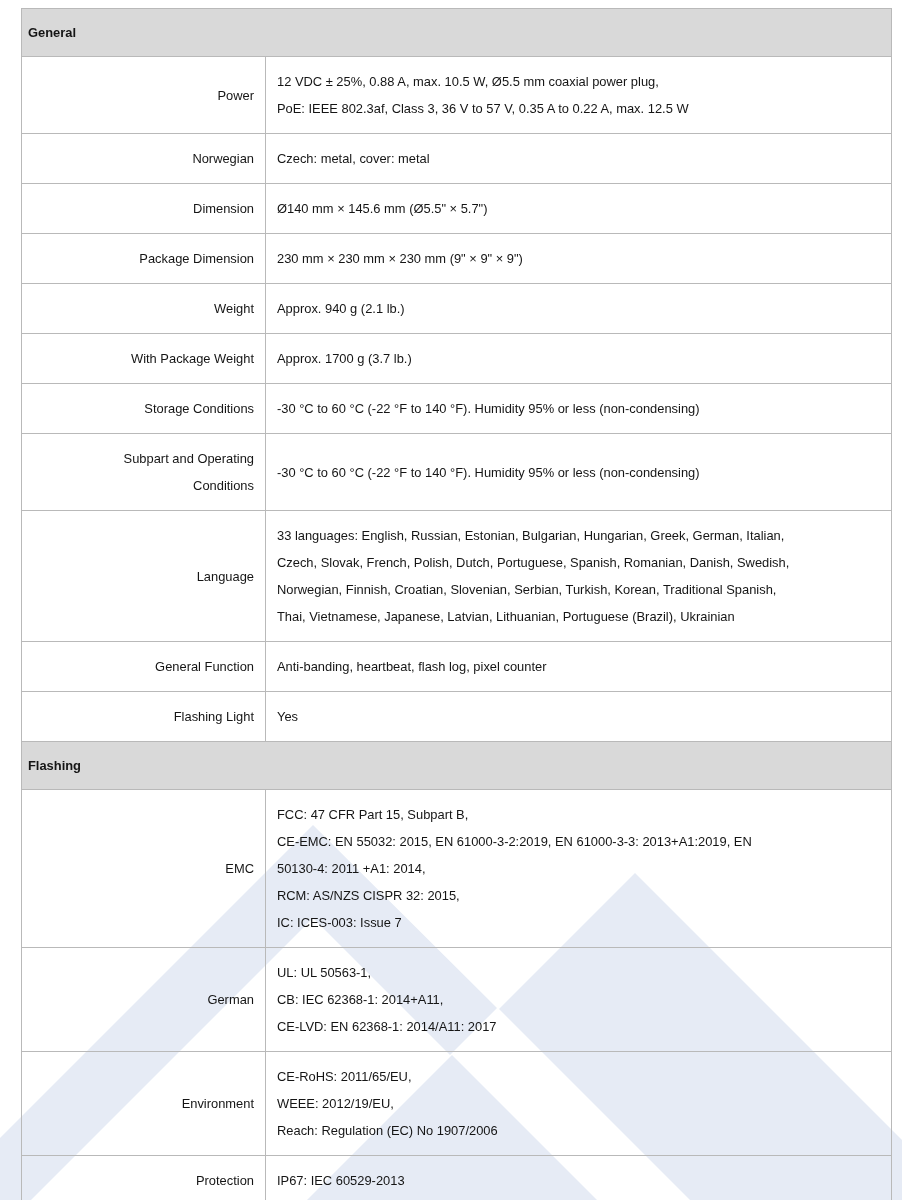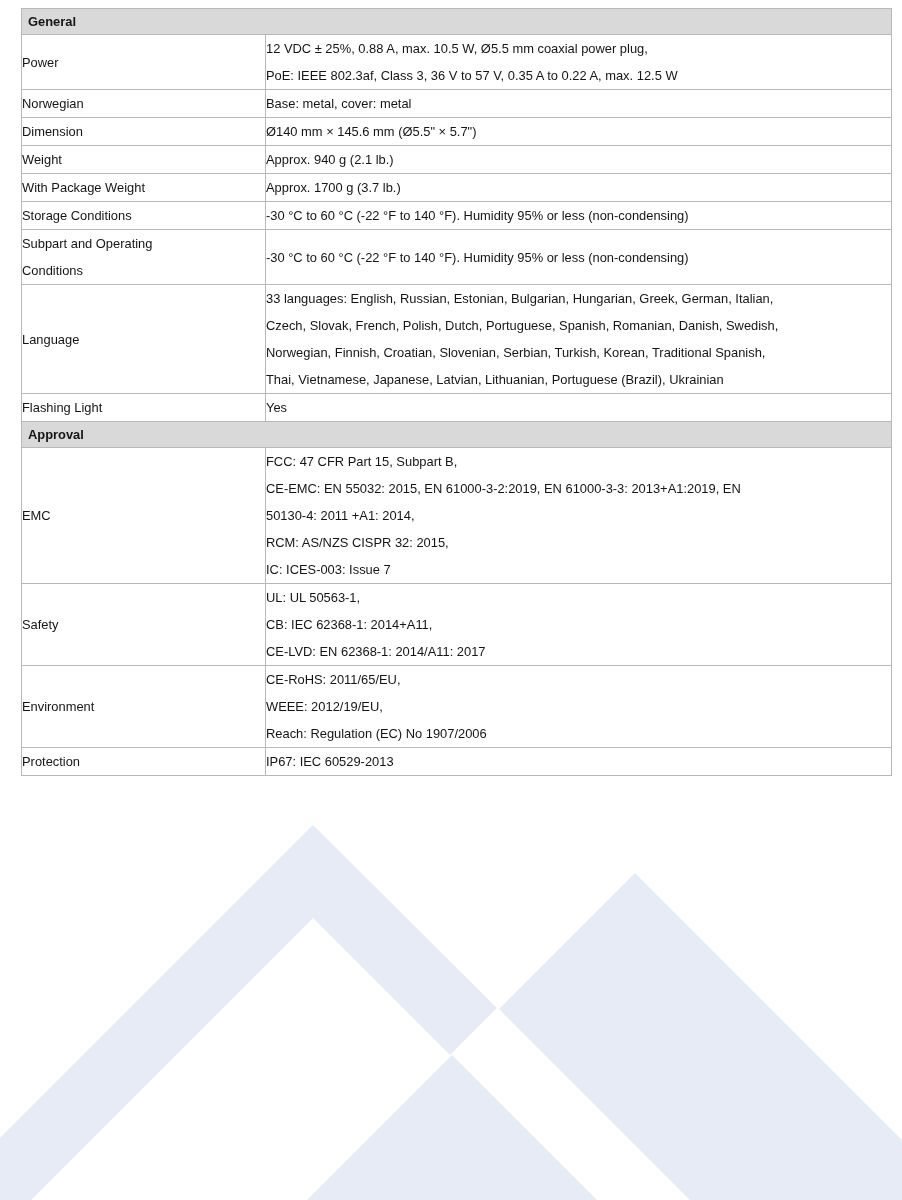--- a/index.html
+++ b/index.html
@@ -22,24 +22,24 @@
   table.spec-table{
     position:absolute;left:21px;top:8px;
     width:870px;
     border-collapse:collapse;
     table-layout:fixed;
     font-size:12.9px;
     z-index:1;
   }
   .spec-table td{
     border:1px solid var(--border);
-    padding:0;
+    padding:11px;
     vertical-align:middle;
   }
-  .label-cell{padding-left:6px;padding-right:4px;}
+  .label-cell{padding-left:6px;padding-right:4px;text-align:right;}
   .value-cell{padding-left:12px;padding-right:2px;margin-top:16px;}
   .cell-line{line-height:27px;white-space:nowrap;overflow:hidden;}
   td.section-header{
     background:var(--header-bg);
     font-weight:bold;
     line-height:25px;
     padding-left:6px;
     white-space:nowrap;
   }
 </style>
@@ -70,29 +70,37 @@
           <td class="value-cell">
             <div class="cell-line">12 VDC ± 25%, 0.88 A, max. 10.5 W, Ø5.5 mm coaxial power plug,</div>
             <div class="cell-line">PoE: IEEE 802.3af, Class 3, 36 V to 57 V, 0.35 A to 0.22 A, max. 12.5 W</div>
           </td>
         </tr>
         <tr>
           <td class="label-cell">
             <div class="cell-line">Norwegian</div>
           </td>
           <td class="value-cell">
-            <div class="cell-line">Base: metal, cover: metal</div>
+            <div class="cell-line">Czech: metal, cover: metal</div>
           </td>
         </tr>
         <tr>
           <td class="label-cell">
             <div class="cell-line">Dimension</div>
           </td>
           <td class="value-cell">
             <div class="cell-line">Ø140 mm × 145.6 mm (Ø5.5" × 5.7")</div>
+          </td>
+        </tr>
+        <tr>
+          <td class="label-cell">
+            <div class="cell-line">Package Dimension</div>
+          </td>
+          <td class="value-cell">
+            <div class="cell-line">230 mm × 230 mm × 230 mm (9" × 9" × 9")</div>
           </td>
         </tr>
         <tr>
           <td class="label-cell">
             <div class="cell-line">Weight</div>
           </td>
           <td class="value-cell">
             <div class="cell-line">Approx. 940 g (2.1 lb.)</div>
           </td>
         </tr>
@@ -127,44 +135,52 @@
           </td>
           <td class="value-cell">
             <div class="cell-line">33 languages: English, Russian, Estonian, Bulgarian, Hungarian, Greek, German, Italian,</div>
             <div class="cell-line">Czech, Slovak, French, Polish, Dutch, Portuguese, Spanish, Romanian, Danish, Swedish,</div>
             <div class="cell-line">Norwegian, Finnish, Croatian, Slovenian, Serbian, Turkish, Korean, Traditional Spanish,</div>
             <div class="cell-line">Thai, Vietnamese, Japanese, Latvian, Lithuanian, Portuguese (Brazil), Ukrainian</div>
           </td>
         </tr>
         <tr>
           <td class="label-cell">
+            <div class="cell-line">General Function</div>
+          </td>
+          <td class="value-cell">
+            <div class="cell-line">Anti-banding, heartbeat, flash log, pixel counter</div>
+          </td>
+        </tr>
+        <tr>
+          <td class="label-cell">
             <div class="cell-line">Flashing Light</div>
           </td>
           <td class="value-cell">
             <div class="cell-line">Yes</div>
           </td>
         </tr>
         <tr>
-          <td colspan="2" class="section-header">Approval</td>
+          <td colspan="2" class="section-header">Flashing</td>
         </tr>
         <tr>
           <td class="label-cell">
             <div class="cell-line">EMC</div>
           </td>
           <td class="value-cell">
             <div class="cell-line">FCC: 47 CFR Part 15, Subpart B,</div>
             <div class="cell-line">CE-EMC: EN 55032: 2015, EN 61000-3-2:2019, EN 61000-3-3: 2013+A1:2019, EN</div>
             <div class="cell-line">50130-4: 2011 +A1: 2014,</div>
             <div class="cell-line">RCM: AS/NZS CISPR 32: 2015,</div>
             <div class="cell-line">IC: ICES-003: Issue 7</div>
           </td>
         </tr>
         <tr>
           <td class="label-cell">
-            <div class="cell-line">Safety</div>
+            <div class="cell-line">German</div>
           </td>
           <td class="value-cell">
             <div class="cell-line">UL: UL 50563-1,</div>
             <div class="cell-line">CB: IEC 62368-1: 2014+A11,</div>
             <div class="cell-line">CE-LVD: EN 62368-1: 2014/A11: 2017</div>
           </td>
         </tr>
         <tr>
           <td class="label-cell">
             <div class="cell-line">Environment</div>

